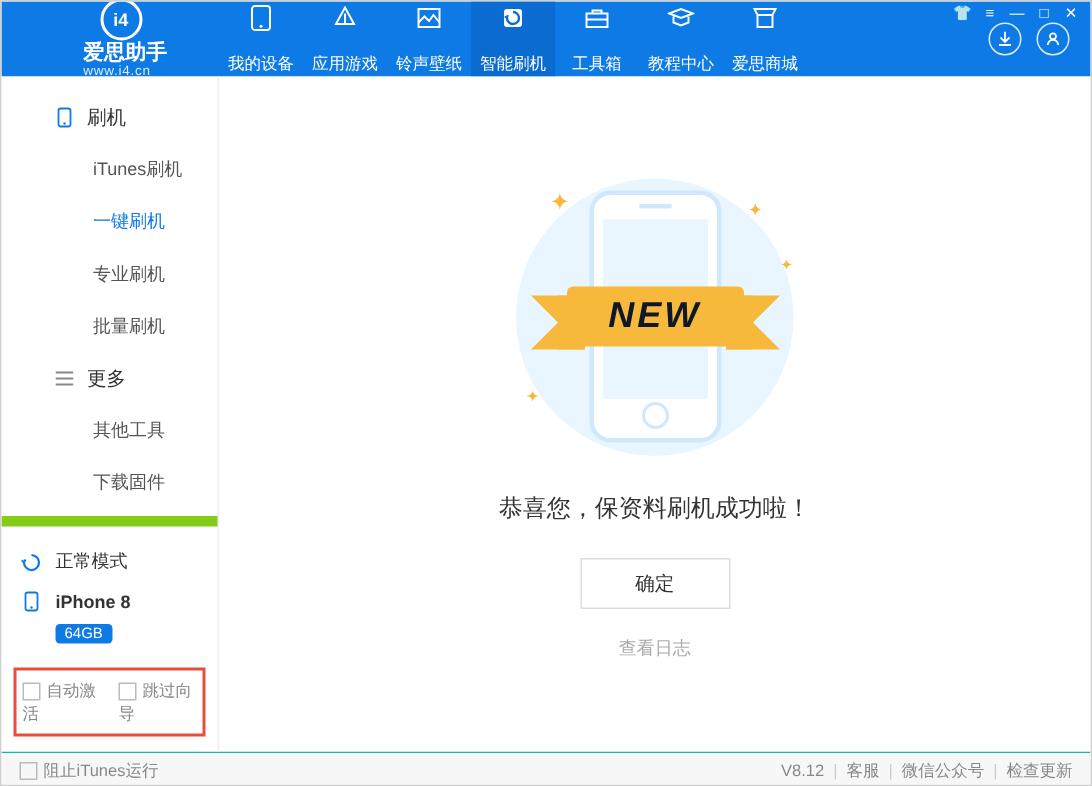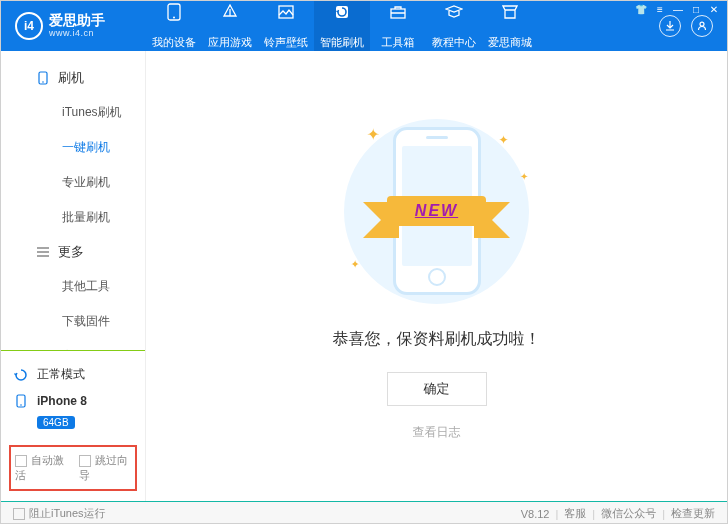--- a/index.html
+++ b/index.html
@@ -1,20 +1,20 @@
 <!DOCTYPE html>
 <html><head>
 <meta charset="utf-8">
 <style>
   * { margin: 0; padding: 0; box-sizing: border-box; }
   body { font-family: "Microsoft YaHei", Arial, sans-serif; font-size: 12px; color: #333; background: #fff; width: 728px; height: 524px; overflow: hidden; border: 1px solid #d0d0d0; }
   
   
   .header { height: 50px; background: #0e7ae6; display: flex; align-items: center; color: #fff; }
-  .logo-block { display: flex; align-items: center; width: 145px; padding-left: 14px; }
+  .logo-block { display: flex; align-items: center; width: 145px; padding-left: 14px; flex-direction: column; }
   .logo-circle { width: 28px; height: 28px; border: 2px solid #fff; border-radius: 50%; display: flex; align-items: center; justify-content: center; font-weight: bold; font-size: 12px; }
   .logo-text { margin-left: 6px; line-height: 1.1; }
   .logo-text .t1 { font-size: 14px; font-weight: bold; }
   .logo-text .t2 { font-size: 9px; opacity: .85; letter-spacing: .5px; }
   .nav { display: flex; flex: 1; height: 100%; }
   .nav-item { width: 56px; display: flex; flex-direction: column; align-items: center; justify-content: center; font-size: 11px; cursor: pointer; gap: 11px; }
   .nav-item.active { background: #0a6cd0; }
   .nav-item .nav-icon { width: 18px; height: 18px; margin-bottom: 3px; display:flex; align-items:center; justify-content:center; }
   .header-right { display: flex; align-items: center; gap: 10px; padding: 0 14px; }
   .hdr-icon { width: 22px; height: 22px; border: 1.5px solid rgba(255,255,255,.85); border-radius: 50%; display: flex; align-items: center; justify-content: center; font-size: 11px; cursor: pointer; }
@@ -23,39 +23,39 @@
   
   
   .body { display: flex; height: 450px; }
   .sidebar { width: 145px; border-right: 1px solid #eee; display: flex; flex-direction: column; background:#fff; }
   .side-scroll { flex: 1; overflow-y: auto; padding-top: 10px; margin-left: 19px; }
   .section-head { display: flex; align-items: center; gap: 8px; padding: 8px 16px; font-size: 13px; color: #333; }
   .section-head .sh-icon { width: 14px; height: 14px; display:flex; align-items:center; justify-content:center; }
   .sub-item { padding: 9px 10px 9px 42px; font-size: 12px; color: #555; cursor: pointer; }
   .sub-item.active { color: #0e7ae6; }
   
-  .side-bottom { border-top: 1px solid #84cc16; padding: 10px 12px; }
+  .side-bottom { border-top: 7px solid #84cc16; padding: 10px 12px; }
   .mode-row { display: flex; align-items: center; gap: 8px; padding: 5px 0; font-size: 12px; }
   .mode-icon { width: 16px; height: 16px; display:flex; align-items:center; justify-content:center; color:#0e7ae6; }
   .storage-badge { display: inline-block; background: #0e7ae6; color: #fff; font-size: 10px; border-radius: 3px; padding: 1px 6px; margin-left: 24px; margin-top: 2px; }
   
   .checkbox-row-box { border: 2px solid #e74c3c; margin: 6px 8px 10px 8px; padding: 6px 4px; }
   .checkbox-row { display: flex; gap: 12px; align-items: center; font-size: 11px; color: #888; }
   .chk { width: 12px; height: 12px; border: 1px solid #bbb; display: inline-block; margin-right: 4px; vertical-align: middle; }
   
   
   .main { flex: 1; display: flex; flex-direction: column; align-items: center; justify-content: center; position: relative; background:#fff; }
   .illus { width: 220px; height: 200px; margin-bottom: 18px; position: relative; display:flex; align-items:center; justify-content:center; }
   .bg-circle { width: 185px; height: 185px; background: #eaf6ff; border-radius: 50%; position:absolute; }
   .phone { width: 88px; height: 168px; background: #fff; border: 3px solid #cfe8fb; border-radius: 14px; position: relative; z-index:2; }
   .phone::before { content:""; position:absolute; top:6px; left:50%; transform:translateX(-50%); width:22px; height:3px; background:#cfe8fb; border-radius:2px; }
   .phone::after { content:""; position:absolute; bottom:6px; left:50%; transform:translateX(-50%); width:14px; height:14px; border:2px solid #cfe8fb; border-radius:50%; }
   .phone-screen { position:absolute; top:16px; left:6px; right:6px; bottom:26px; background:#eaf6ff; border-radius:2px; }
   .ribbon { position:absolute; z-index:3; width: 190px; height: 56px; display:flex; align-items:center; justify-content:center; }
-  .ribbon-body { background:#f6b93b; color:#a21caf; font-weight:900; font-size:16px; letter-spacing:2px; padding: 6px 28px; border-radius:4px; position:relative; font-style: italic; text-decoration: underline; }
+  .ribbon-body { background:#f6b93b; color:#0f172a; font-weight:900; font-size:24px; letter-spacing:2px; padding: 6px 28px; border-radius:4px; position:relative; font-style: italic; }
   .ribbon-body::before, .ribbon-body::after { content:""; position:absolute; top:6px; width:0;height:0; border:18px solid #f6b93b; }
   .ribbon-body::before { left:-24px; border-left-color:transparent; }
   .ribbon-body::after { right:-24px; border-right-color:transparent; }
   .sparkle { position:absolute; color:#f6b93b; font-size:16px; }
   
   .success-text { font-size: 16px; color: #333; margin-bottom: 22px; }
   .ok-btn { border:1px solid #ddd; background:#fff; padding: 7px 36px; font-size:13px; color:#333; cursor:pointer; margin-bottom:18px; }
   .log-link { color:#aaa; font-size:12px; cursor:pointer; }
   
   

